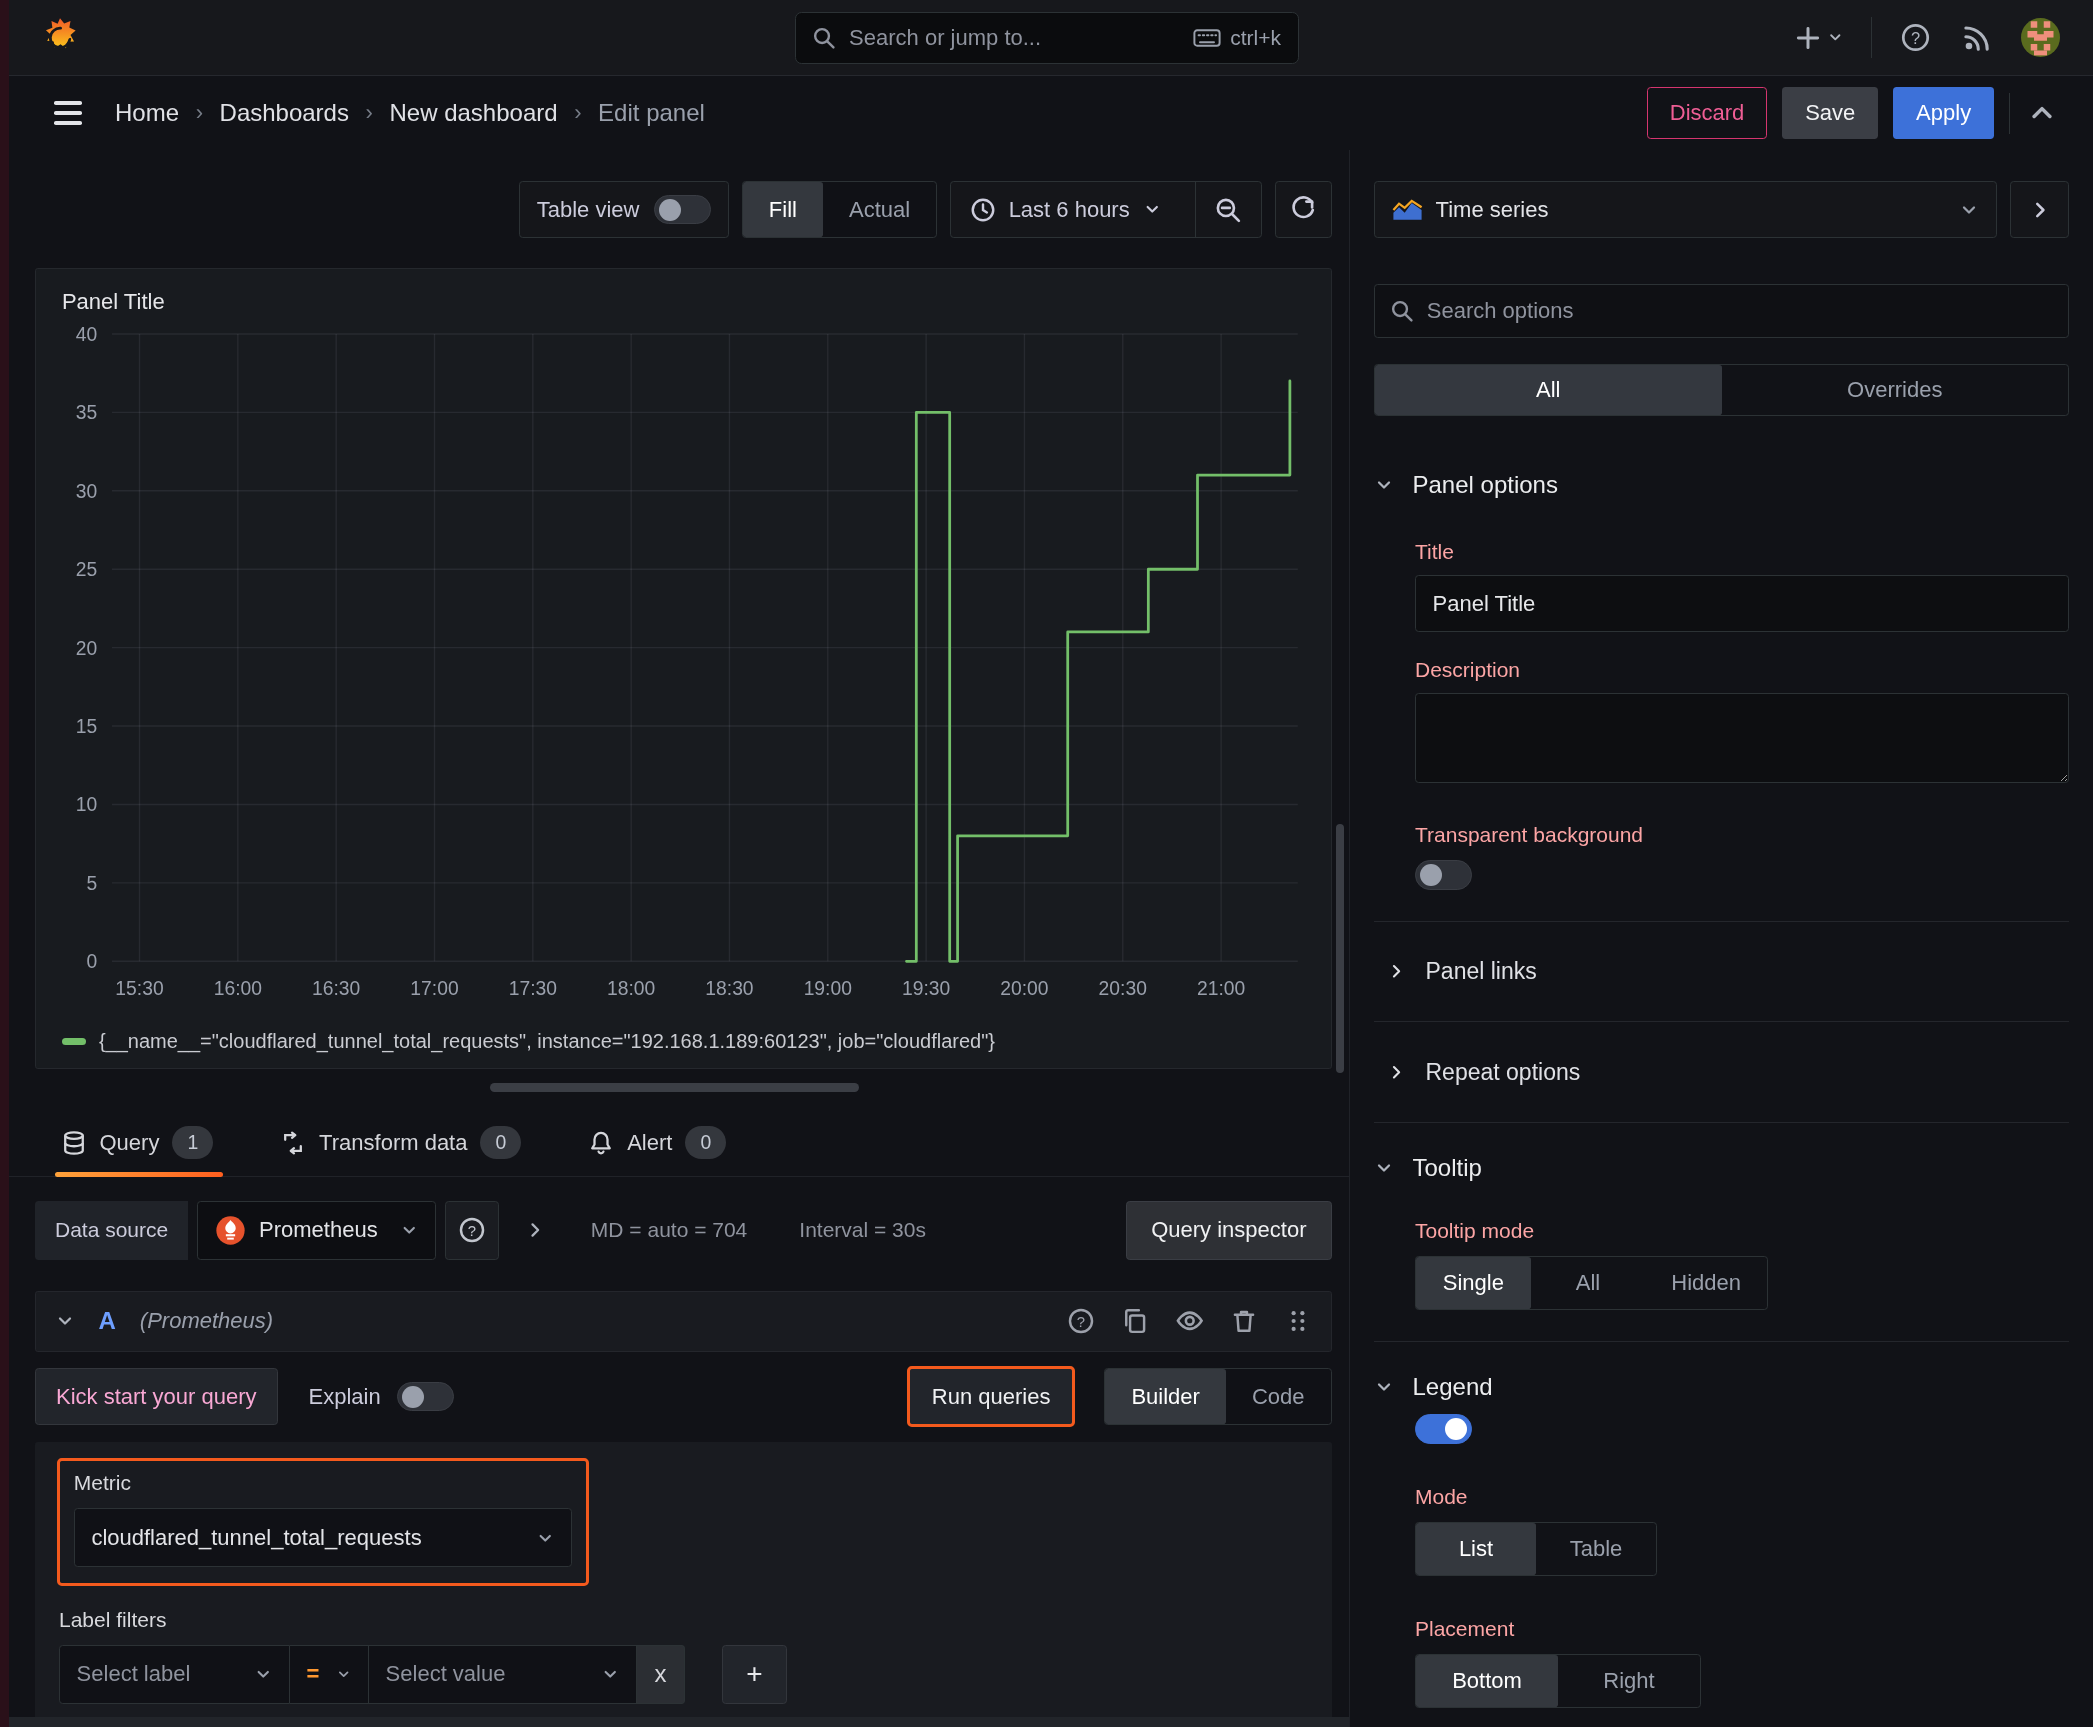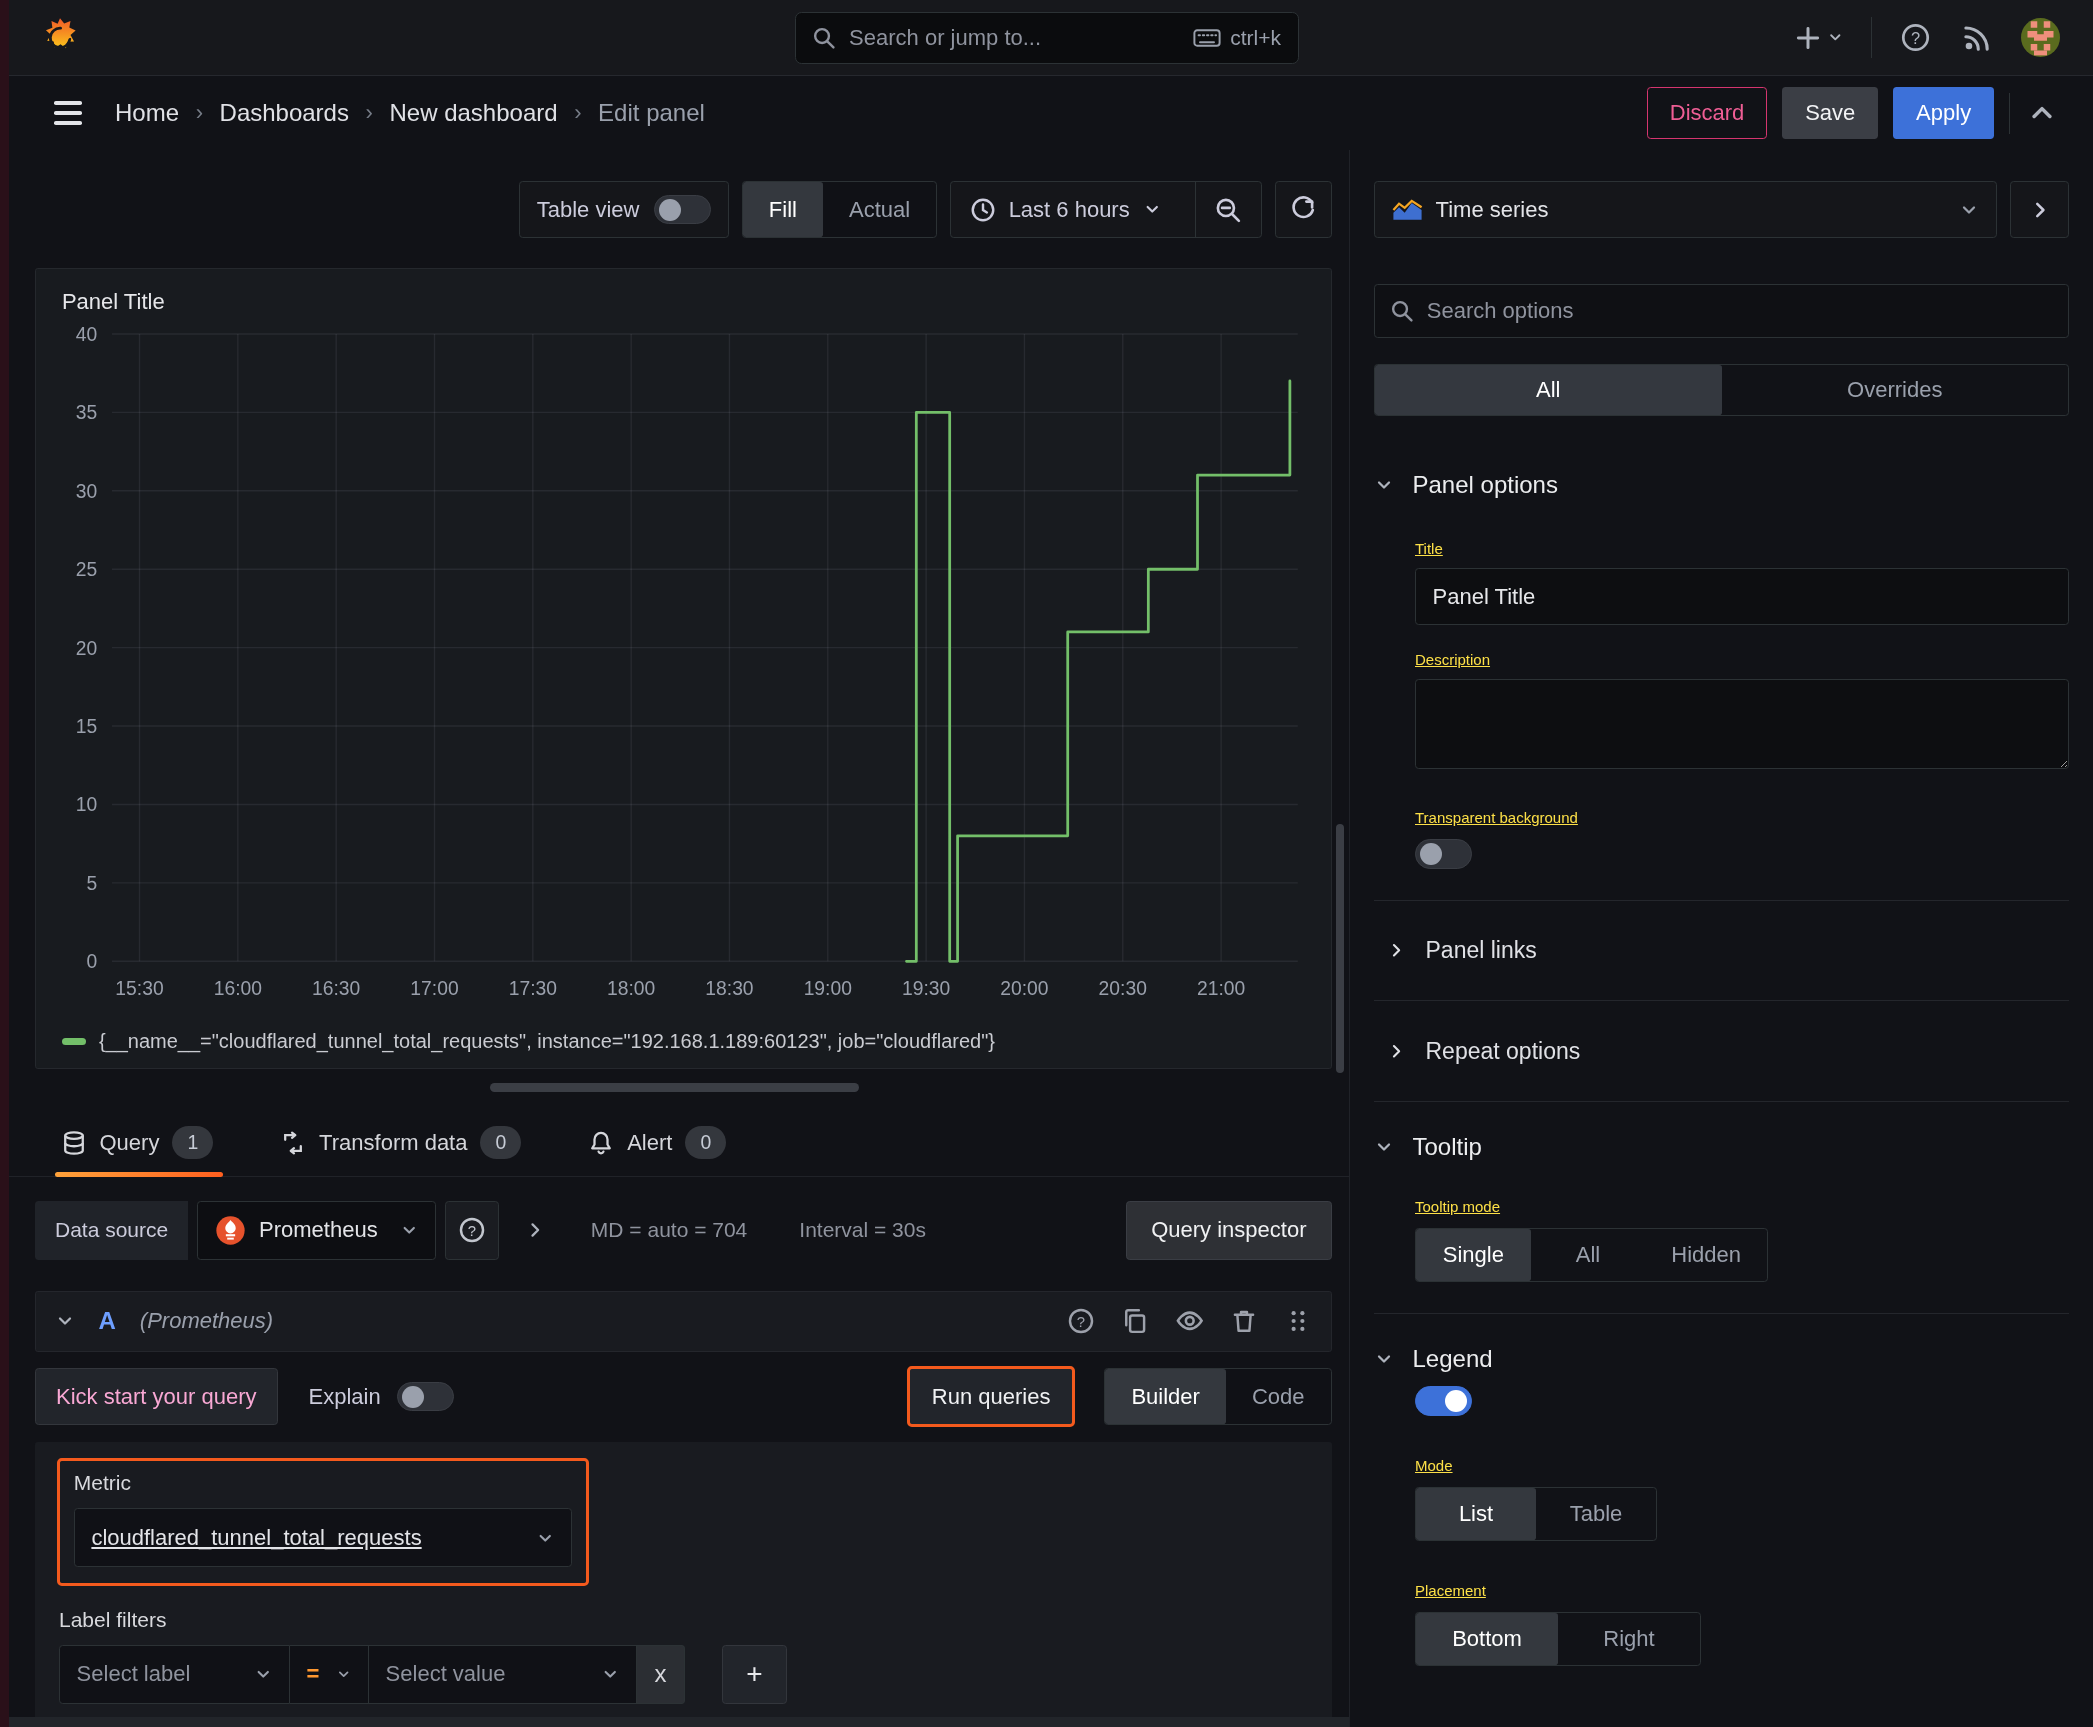--- a/index.html
+++ b/index.html
@@ -113,21 +113,21 @@
   .kick-btn { height:57px; padding:0 20px; background:#22252b; border:0.9px solid #33363c; border-radius:3.7px;
     color:#f9a8d4; font-size:22px; cursor:pointer; font-family:inherit; }
   .explain { display:flex; align-items:center; gap:16.6px; font-size:22px; color:#ccccdc; }
   .annot { outline:3.7px solid #f45a1d; outline-offset:-1.8px; border-radius:2.8px; }
   .run-btn { margin-left:auto; height:57px; padding:0 22px; background:#22252b; border:0.9px solid #33363c;
     border-radius:2.8px; color:#f0f1f3; font-size:22px; cursor:pointer; font-family:inherit; }
   .bc-seg { background:#101116; }
   .editor { margin-top:16.6px; background:#191b20; border-radius:2.8px; padding:18.5px 24px 24px 24px; }
   .metric-block { display:inline-block; padding:11px 14.8px 16.6px 14.8px; }
   .fld-lbl { font-size:21px; color:#d8d9dd; margin-bottom:13px; }
-  .metric-select { width:498px; justify-content:space-between; background:#101116;text-decoration:underline; }
+  .metric-select { width:498px; justify-content:space-between; background:#101116; }
   .filters { margin-top:24px; }
   .filter-row { display:flex; align-items:center; }
   .fsel { background:#101116; }
   .fsel.lbl-sel { width:231px; justify-content:space-between; border-radius:3.7px 0 0 3.7px; }
   .op-sel { width:79px; justify-content:center; gap:7.4px; border-radius:0; border-left:none; }
   .op-sel .op { color:#ff9830; font-weight:bold; }
   .fsel.val-sel { width:268px; justify-content:space-between; border-radius:0; border-left:none; }
   .xbtn { width:48px; height:59px; background:#2b2e33; border:0.9px solid #2c3235; border-left:none;
     border-radius:0 3.7px 3.7px 0; color:#d5d6db; font-size:24px; cursor:pointer; }
   .plusbtn { margin-left:37px; width:65px; height:59px; background:#22252b; border:0.9px solid #33363c;
@@ -143,21 +143,21 @@
   .opt-search { margin-top:46px; height:54px; border:0.9px solid #2c3235; border-radius:3.7px; background:#0f1014;
     display:flex; align-items:center; gap:13px; padding:0 14.8px; color:#8f939e; }
   .opt-search input { flex:1; background:transparent; border:none; outline:none; color:#ccccdc;
     font-size:22px; font-family:inherit; }
   .opt-search input::placeholder { color:#8f939e; }
   .ao-seg { margin-top:26px; width:100%; height:52px; background:#111217; }
   .ao-seg .opt { flex:1; }
   .ao-seg .opt.on { background:#34383f; }
   .sect-head { display:flex; align-items:center; gap:18.5px; font-size:24px; color:#ecedef; cursor:pointer; }
   .sect-head .chev { color:#aeb3bd; }
-  .sublabel { font-size:15px; color:#fde047;text-decoration:underline; }
+  .sublabel { font-size:21px; color:#fca5a5; }
   .field-input { width:100%; height:57px; background:#0d0e11; border:0.9px solid #2c3235; border-radius:3.7px;
     color:#e6e7ea; font-size:22px; padding:0 16.6px; font-family:inherit; outline:none; }
   .field-area { width:100%; height:90px; background:#0d0e11; border:0.9px solid #2c3235; border-radius:3.7px;
     resize:vertical; outline:none; color:#e6e7ea; font-family:inherit; font-size:22px; padding:9.2px 13px; }
   .divider { height:0.9px; background:#24262c; margin:31px 0; }
   .link-row { display:flex; align-items:center; gap:20px; font-size:23px; color:#e0e1e6;
     padding:5.5px 0; cursor:pointer; }
   .mt44 { margin-top:41px; } .mt40 { margin-top:37px; } .mt28 { margin-top:26px; } .mt60 { margin-top:55px; }
   .tt-seg { width:353px; height:54px; background:#111217; }
   .tt-seg .opt { flex:1; }

